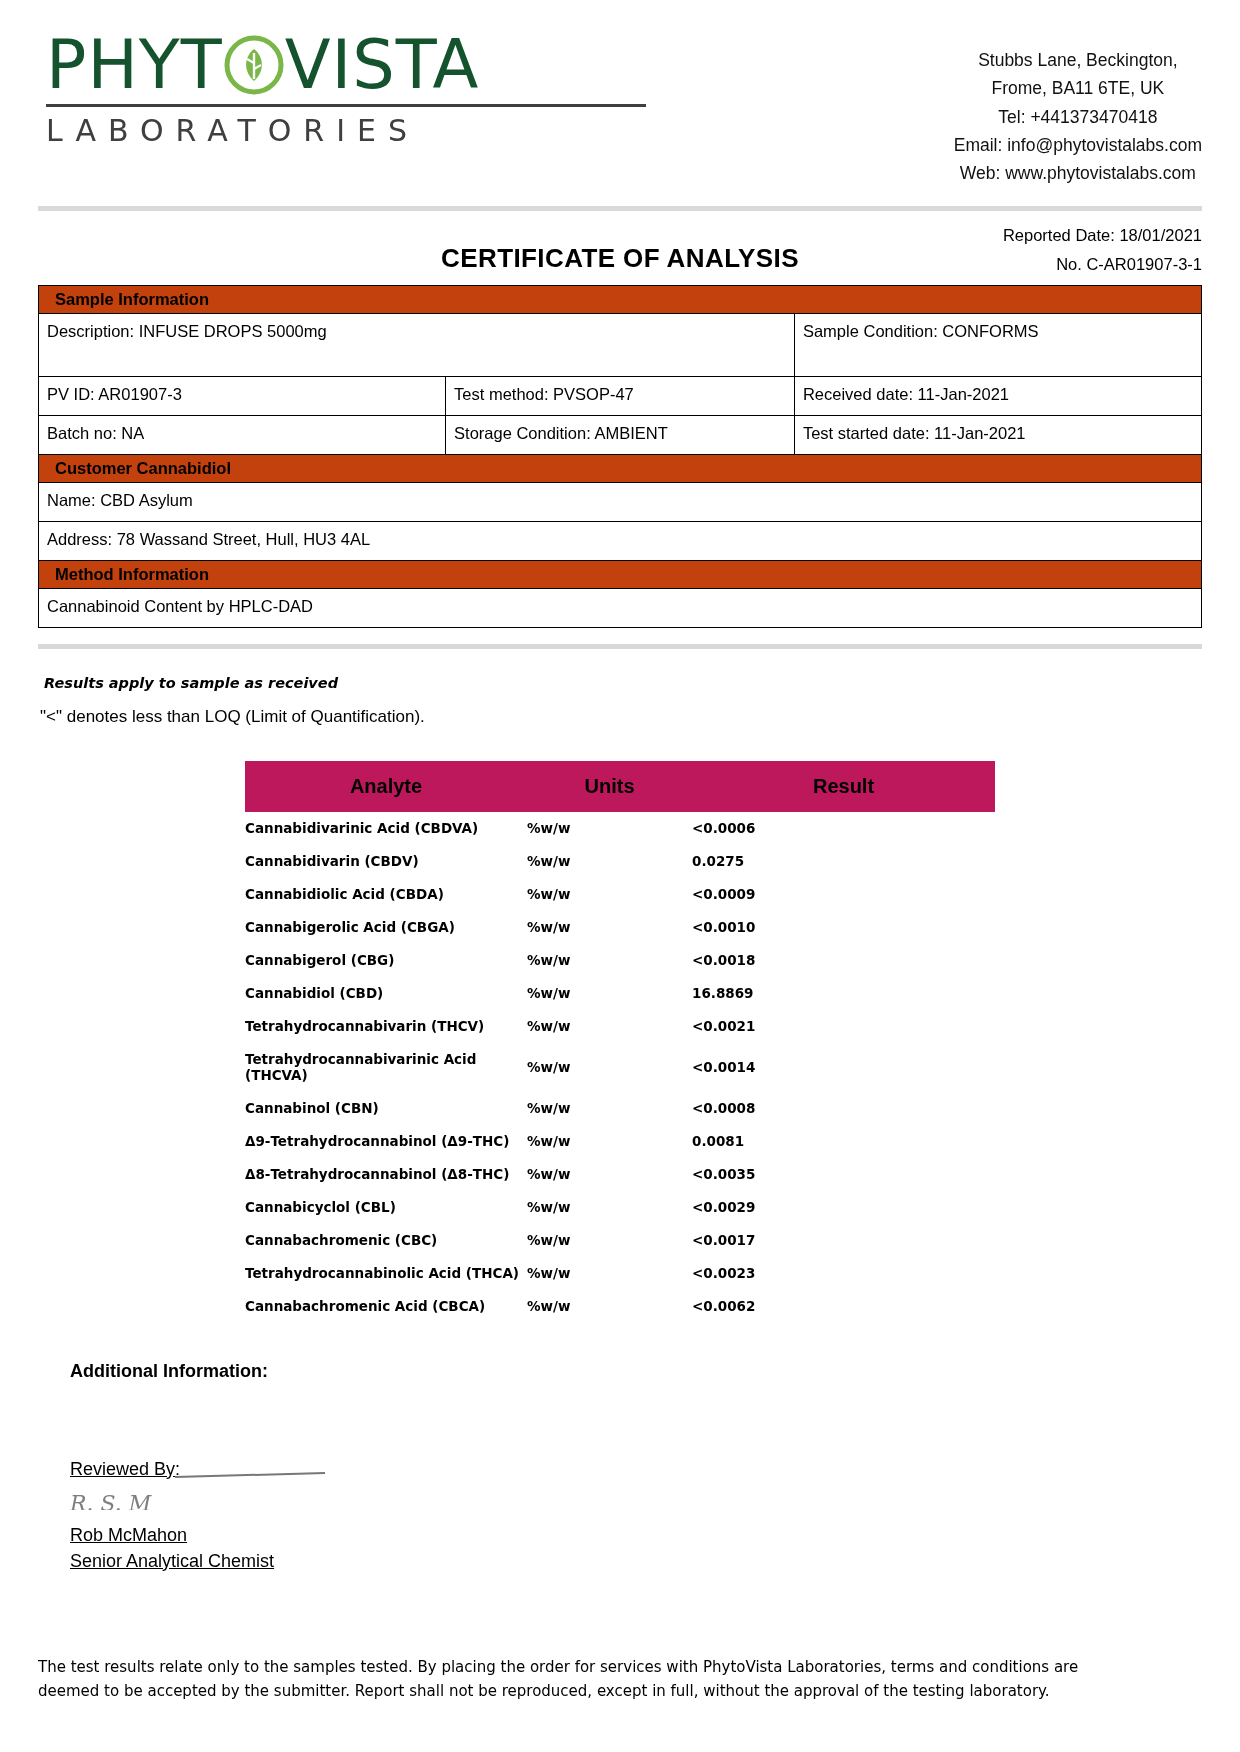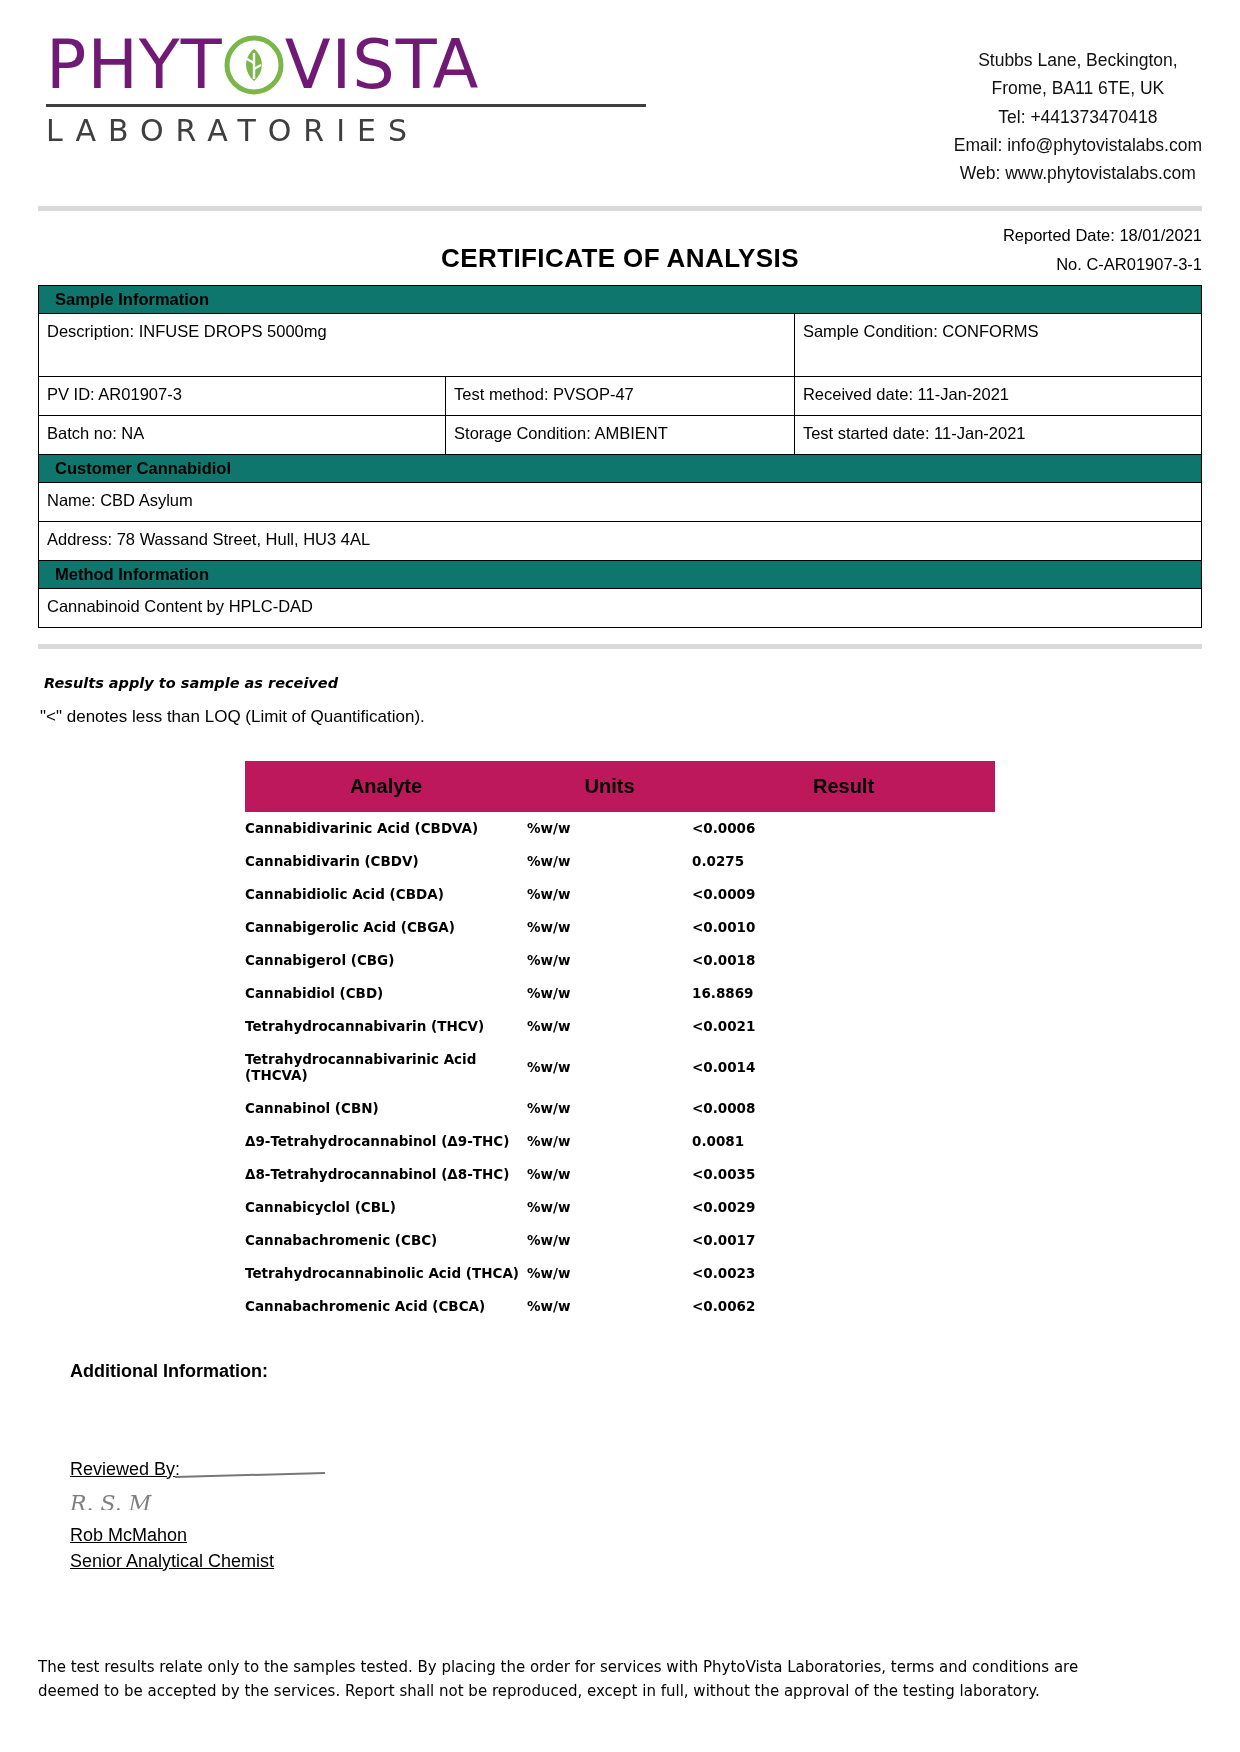--- a/index.html
+++ b/index.html
@@ -29,21 +29,21 @@
     align-items: flex-start;
   }
   .logo-block {
     width: 620px;
     padding-left: 8px;
   }
   .logo-word {
     font-family: "DejaVu Sans", sans-serif;
     font-size: 67px;
     letter-spacing: 1px;
-    color: #701a75;
+    color: #14532d;
     font-weight: 400;
     line-height: 1.05;
     white-space: nowrap;
     display: flex;
     align-items: center;
   }
   .logo-leafmark {
     display: inline-block;
     width: 60px;
     height: 60px;
@@ -107,21 +107,21 @@
     table-layout: fixed;
     font-size: 16.5px;
   }
   .info-table td {
     border: 1px solid #000;
     padding: 8px 8px 8px 8px;
     vertical-align: top;
     height: 22px;
   }
   .band {
-    background: #0f766e;
+    background: #c2410c;
     font-weight: bold;
     padding: 4px 8px 4px 16px !important;
     font-size: 16.5px;
     height: auto !important;
   }
   .tall td { height: 46px; }
 
   
   .note-italic {
     font-size: 14.5px;
@@ -410,16 +410,16 @@
     <div class="sig-img">
       <div class="sig-line"></div>
       <div class="sig-stroke">R. S. M</div>
     </div>
     <div>Rob McMahon</div>
     <div>Senior Analytical Chemist</div>
   </div>
 
   <div class="footer">
     <div>The test results relate only to the samples tested.  By placing the order for services with PhytoVista Laboratories, terms and conditions are</div>
-    <div>deemed to be accepted by the services. Report shall not be reproduced, except in full, without the approval of the testing laboratory.</div>
+    <div>deemed to be accepted by the submitter. Report shall not be reproduced, except in full, without the approval of the testing laboratory.</div>
   </div>
 
 </div>
 
 </body></html>

